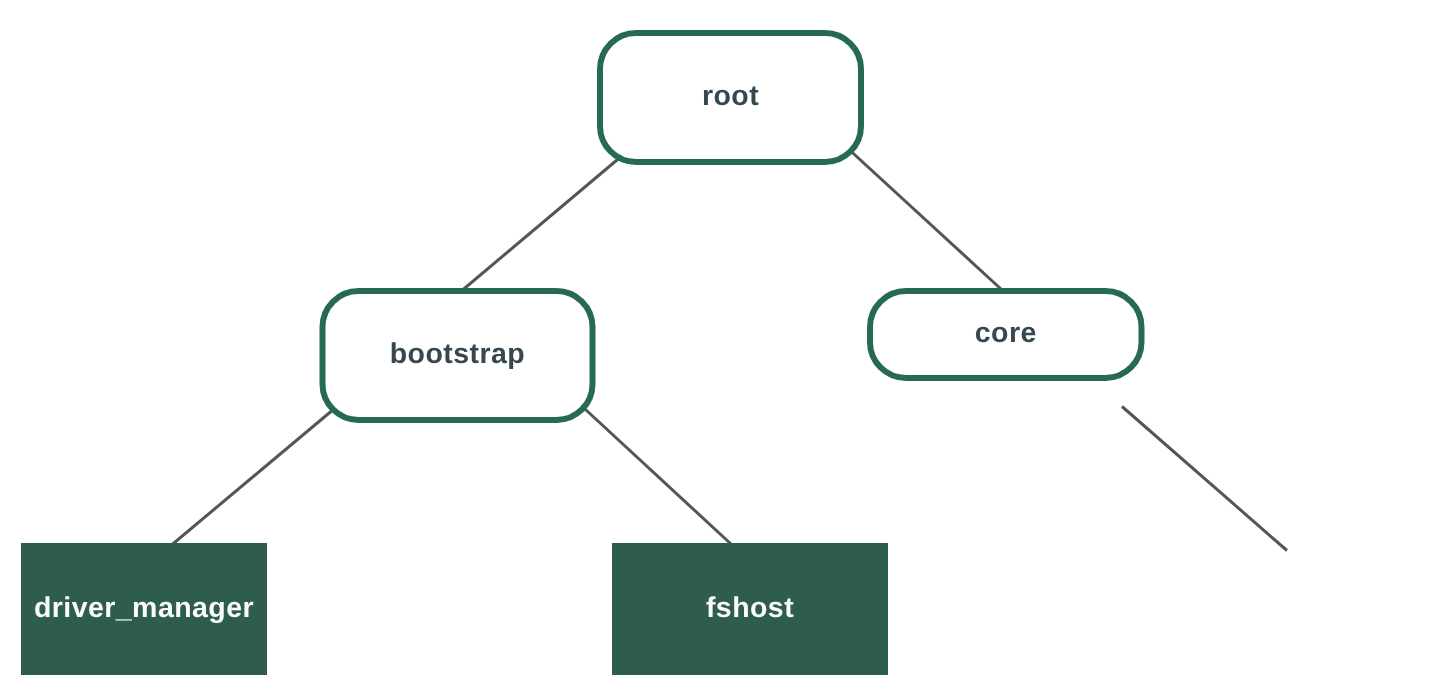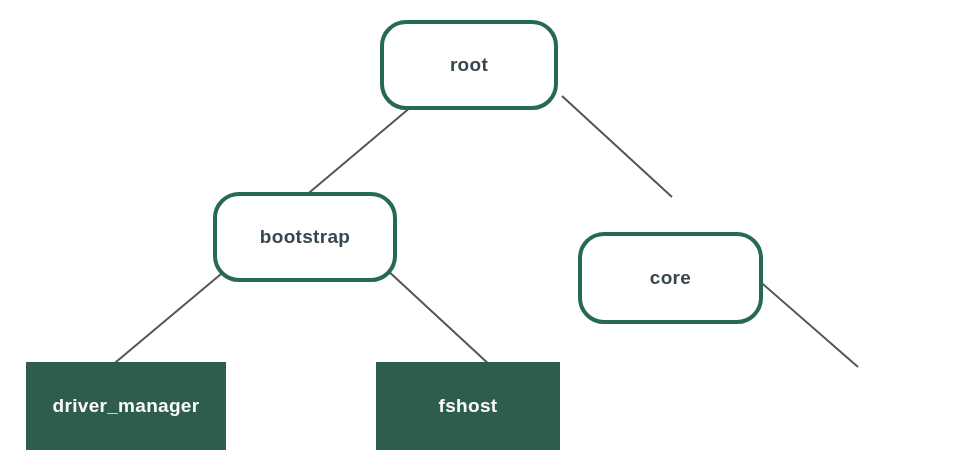--- a/index.html
+++ b/index.html
@@ -35,25 +35,25 @@
     border: 4px solid #266a52;
     border-radius: 26px;
     color: #37474f;
   }
   .node.filled {
     background: #2e5c4e;
     border: none;
     border-radius: 0;
     color: #fbfbfb;
   }
-  #node-root            { left: 380px; top:  20px; width: 178px; height: 90px; }
+  #node-root            { left: 398px; top:  20px; width: 178px; height: 90px; }
   #node-bootstrap       { left: 213px; top: 192px; width: 184px; height: 90px; text-align: center; }
-  #node-core            { left: 578px; top: 192px; width: 185px; height: 92px; margin-top: 40px; }
-  #node-driver_manager  { left:  26px; top: 362px; width: 200px; height: 88px; }
-  #node-fshost          { left: 376px; top: 362px; width: 184px; height: 88px; }
+  #node-core            { left: 578px; top: 192px; width: 185px; height: 62px; }
+  #node-driver_manager  { left:  14px; top: 362px; width: 164px; height: 88px; }
+  #node-fshost          { left: 408px; top: 362px; width: 184px; height: 88px; }
   #node-appmgr          { left: 762px; top: 362px; width: 184px; height: 88px; }
 </style>
 </head>
 <body>
 
 <div class="canvas">
 
   <svg class="edges" viewBox="0 0 964 465" xmlns="http://www.w3.org/2000/svg">
     <line x1="424" y1="96" x2="304" y2="197"></line>
     <line x1="562" y1="96" x2="672" y2="197"></line>

